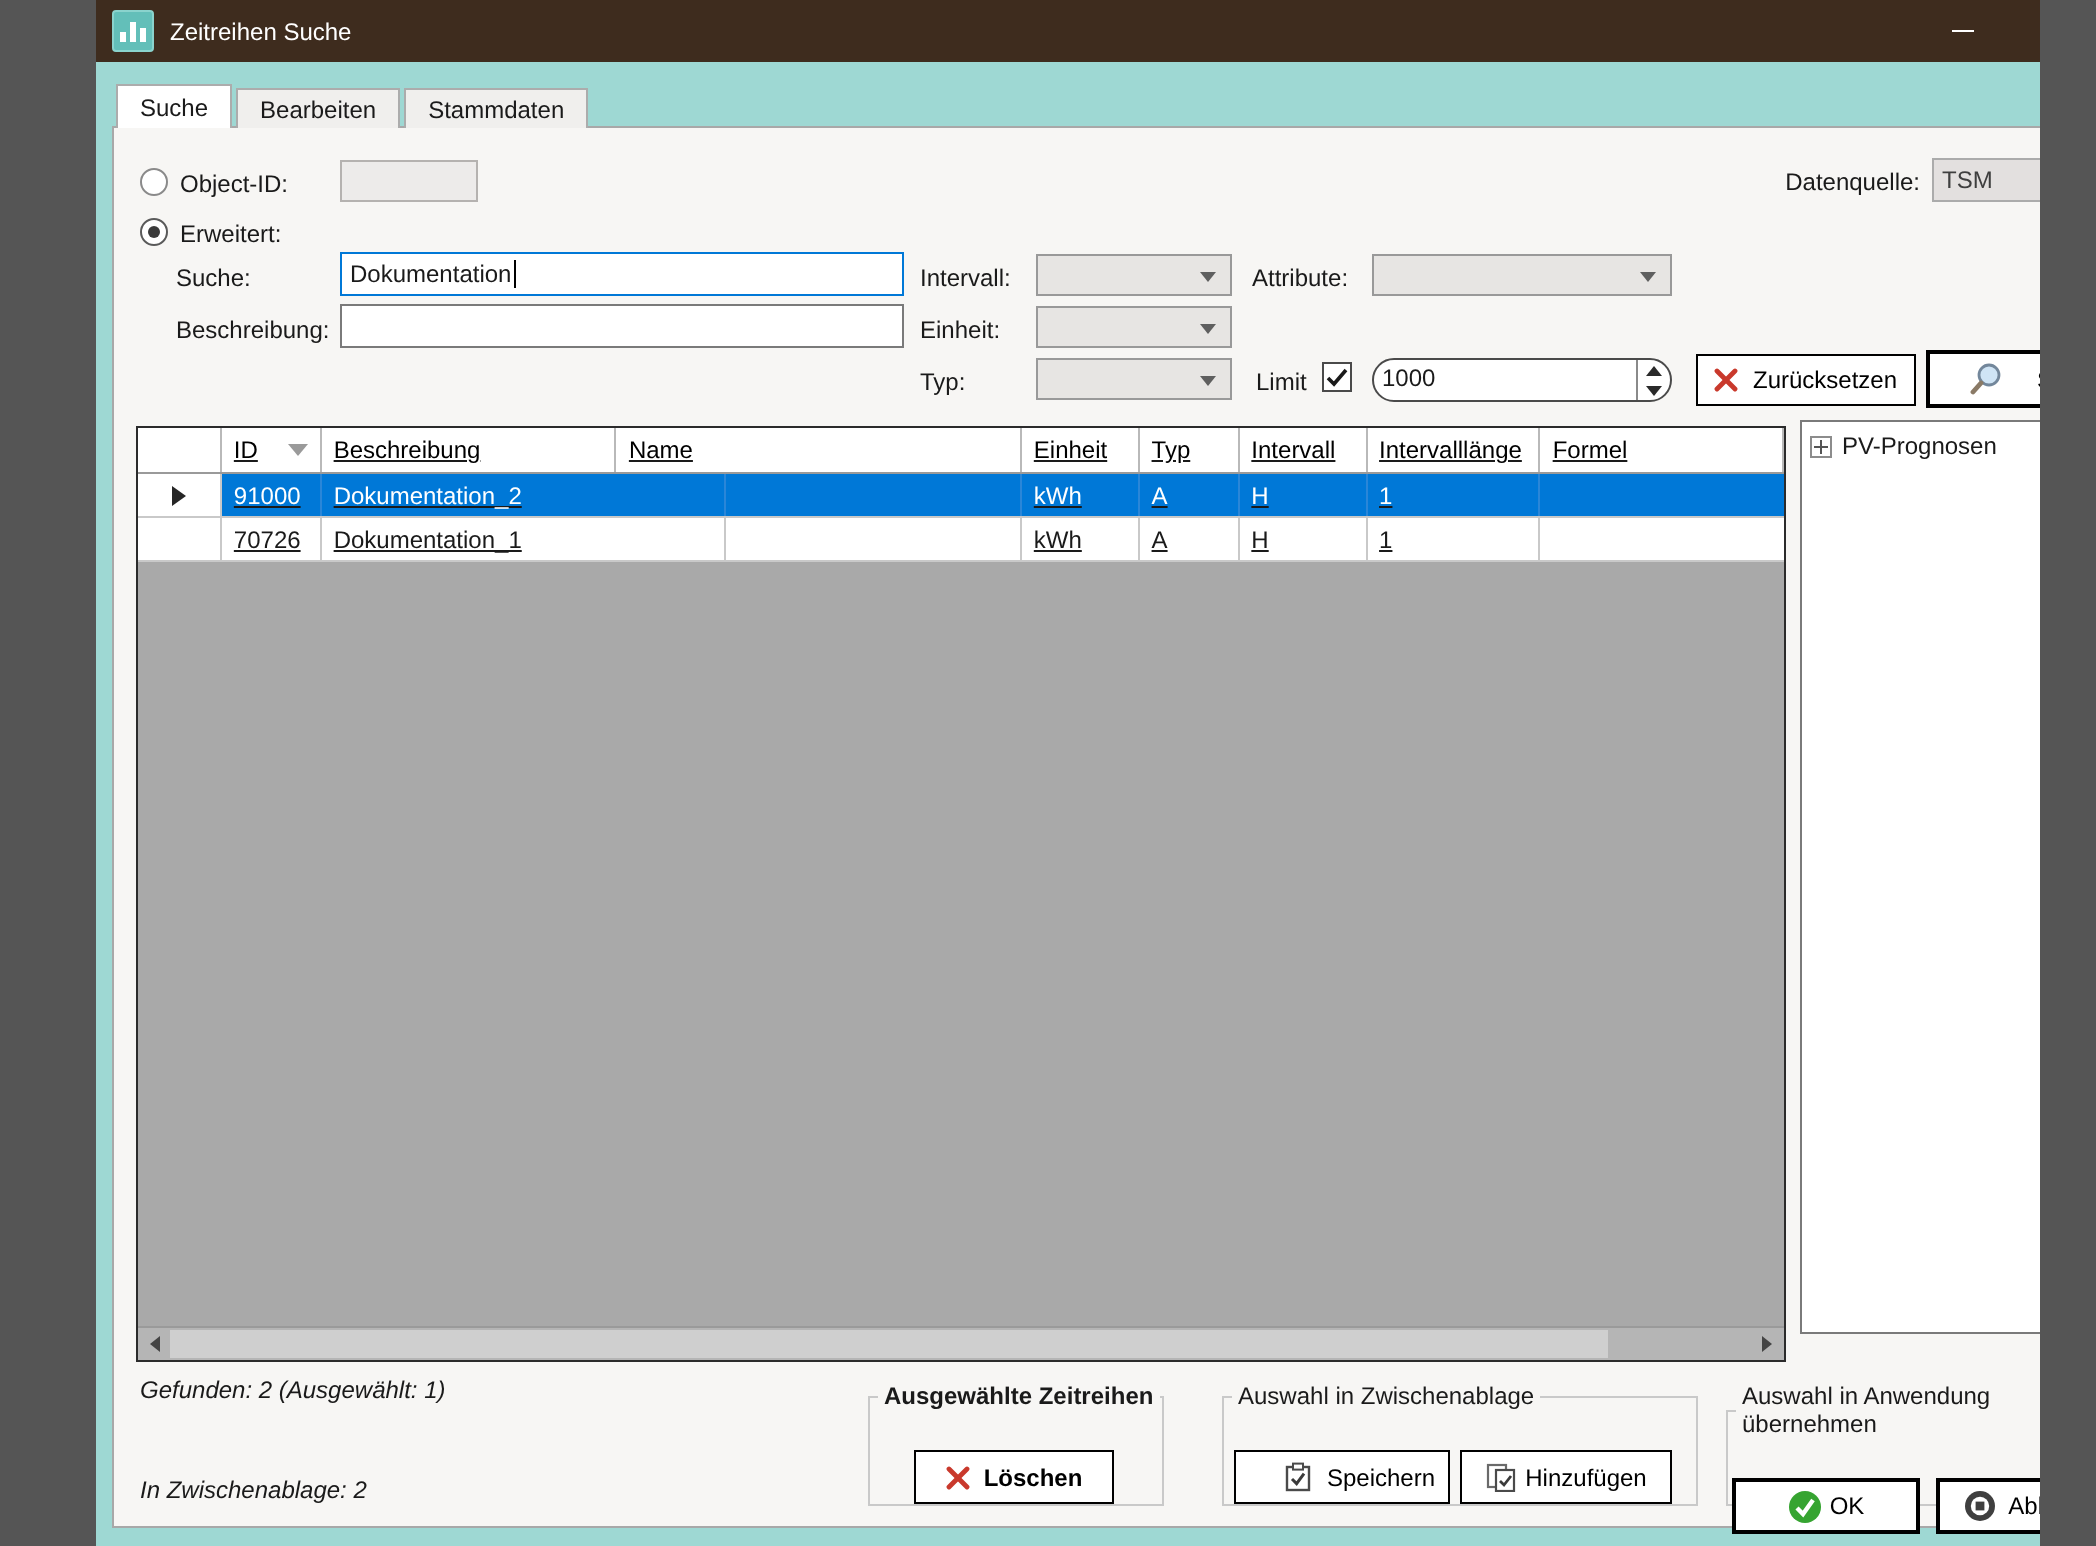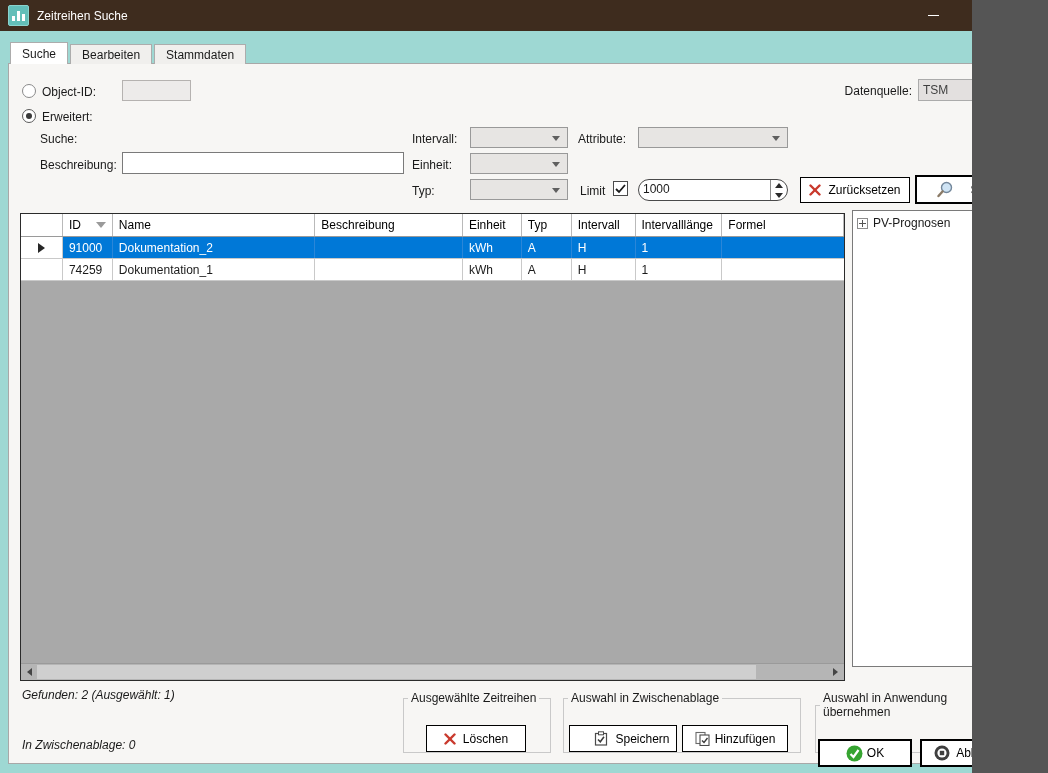--- a/index.html
+++ b/index.html
@@ -1,20 +1,20 @@
 <!DOCTYPE html>
 <html><head>
 <meta charset="utf-8">
 <style>
   * { margin:0; padding:0; box-sizing:border-box; }
   html,body { background:#555; }
   #window {
     position:relative; width:972px; height:773px;
     background:#9ED8D3; overflow:hidden;
-    font-family:"Liberation Sans", sans-serif; font-size:12px; color:#1a1a1a;
+    font-family:"Liberation Sans", sans-serif; font-size:12px; color:#1a1a1a;margin-left:48px;
   }
   
   .titlebar { position:absolute; left:0; top:0; width:1048px; height:31px; background:#3E2C1E; display:flex; align-items:center; }
   .app-icon { width:21px; height:21px; margin-left:8px; background:#63BFB9; border:1px solid #8ad3cd; border-radius:2px; display:flex; align-items:flex-end; justify-content:center; gap:2px; padding:3px 3px 4px 3px; }
   .app-icon i { display:block; width:3px; background:#fff; }
   .titlebar .title-text { color:#fff; font-size:12px; margin-left:8px; }
   .win-btns { position:absolute; right:0; top:0; height:31px; display:flex; }
   .win-btn { width:46px; height:31px; display:flex; align-items:center; justify-content:center; }
   
   .tabstrip { position:absolute; left:10px; top:42px; display:flex; align-items:flex-end; }
@@ -37,21 +37,21 @@
   .checkbox { position:absolute; width:15px; height:15px; background:#fff; border:1px solid #4a4a4a; display:flex; align-items:center; justify-content:center; }
   .spinbox { position:absolute; background:#fff; border:1px solid #4a4a4a; display:flex; }
   .spinbox .spin-val { flex:1; padding:2px 4px; }
   .spinner { width:17px; border-left:1px solid #8a8a8a; display:flex; flex-direction:column; }
   .spinner span { flex:1; display:flex; align-items:center; justify-content:center; }
   .tri-up { width:0;height:0;border-left:4px solid transparent;border-right:4px solid transparent;border-bottom:5px solid #2a2a2a; }
   .tri-dn { width:0;height:0;border-left:4px solid transparent;border-right:4px solid transparent;border-top:5px solid #2a2a2a; }
   .btn { position:absolute; background:#fff; border:1px solid #000; display:flex; align-items:center; justify-content:center; gap:7px; font-size:12px; color:#000; cursor:default; }
   .btn.primary { border-width:2px; }
   
-  .grid { position:absolute; left:20px; top:213px; width:825px; height:468px; border:1px solid #2B2B2B; background:#A9A9A9; display:flex; flex-direction:column; }
+  .grid { position:absolute; left:20px; top:213px; width:825px; height:468px; border:1px solid #2B2B2B; background:#A9A9A9; display:flex; flex-direction:column;text-decoration:underline; }
   .g-head, .g-row { display:flex; flex-shrink:0; }
   .g-head { height:23px; background:#FFFFFF; border-bottom:1px solid #9a9a9a; }
   .g-row { height:22px; background:#FFFFFF; border-bottom:1px solid #c9c9c9; }
   .g-row.selected .gc:not(.c-sel) { background:#0078D7; color:#fff; border-right-color:#2a86d8; }
   .gc { display:flex; align-items:center; padding:0 6px; border-right:1px solid #c9c9c9; overflow:hidden; white-space:nowrap; }
   .g-head .gc { border-right:1px solid #b9b9b9; color:#000; }
   .c-sel{width:42px;justify-content:center;} .c-id{width:50px;} .c-name{width:203px;} .c-besch{width:148px;}
   .c-einh{width:59px;} .c-typ{width:50px;} .c-intv{width:64px;} .c-intvl{width:87px;} .c-formel{width:122px;border-right:none;}
   .sort-dn { margin-left:auto; width:0;height:0;border-left:5px solid transparent;border-right:5px solid transparent;border-top:6px solid #9a9a9a; }
   .row-ptr { width:0;height:0;border-top:5px solid transparent;border-bottom:5px solid transparent;border-left:7px solid #262626; }
@@ -126,20 +126,24 @@
   <span class="lbl" style="left:832px; top:84px; width:80px; text-align:right;">Datenquelle:</span>
   <div class="combo lightchev" style="left:918px; top:79px; width:106px; height:22px; background:#E3E0DF; border-color:#ABABAB;">
     <span class="combo-val">TSM</span>
     <span class="chev"></span>
   </div>
 
   <div class="radio on" style="left:22px; top:109px;"></div>
   <span class="lbl" style="left:42px; top:110px;">Erweitert:</span>
 
   <span class="lbl" style="left:40px; top:132px;">Suche:</span>
+  <div class="textbox focused" style="left:122px; top:126px; width:282px; height:22px;">
+    <span>Dokumentation</span>
+      <span class="caret"></span>
+  </div>
 
   <span class="lbl" style="left:40px; top:158px;">Beschreibung:</span>
   <div class="textbox" style="left:122px; top:152px; width:282px; height:22px;">
     <span></span>
   </div>
 
   <span class="lbl" style="left:412px; top:132px;">Intervall:</span>
   <div class="combo" style="left:470px; top:127px; width:98px; height:21px;">
     <span class="chev"></span>
   </div>
@@ -192,25 +196,25 @@
     <span>Suche</span>
   </div>
 
   <div class="grid">
     <div class="g-head">
       <div class="gc c-sel"></div>
       <div class="gc c-id">
           <span>ID</span>
           <span class="sort-dn"></span>
         </div>
+      <div class="gc c-besch">
+          <span>Beschreibung</span>
+        </div>
       <div class="gc c-name">
           <span>Name</span>
-        </div>
-      <div class="gc c-besch">
-          <span>Beschreibung</span>
         </div>
       <div class="gc c-einh">
           <span>Einheit</span>
         </div>
       <div class="gc c-typ">
           <span>Typ</span>
         </div>
       <div class="gc c-intv">
           <span>Intervall</span>
         </div>
@@ -231,21 +235,21 @@
       <div class="gc c-besch"></div>
       <div class="gc c-einh">kWh</div>
       <div class="gc c-typ">A</div>
       <div class="gc c-intv">H</div>
       <div class="gc c-intvl">1</div>
       <div class="gc c-formel"></div>
     </div>
 
     <div class="g-row">
       <div class="gc c-sel"></div>
-      <div class="gc c-id">74259</div>
+      <div class="gc c-id">70726</div>
       <div class="gc c-name">Dokumentation_1</div>
       <div class="gc c-besch"></div>
       <div class="gc c-einh">kWh</div>
       <div class="gc c-typ">A</div>
       <div class="gc c-intv">H</div>
       <div class="gc c-intvl">1</div>
       <div class="gc c-formel"></div>
     </div>
 
     <div class="g-filler"></div>
@@ -267,23 +271,23 @@
         <svg width="7" height="7">
             <line x1="0" y1="3.5" x2="7" y2="3.5" stroke="#555" stroke-width="1"></line>
             <line x1="3.5" y1="0" x2="3.5" y2="7" stroke="#555" stroke-width="1"></line>
           </svg>
       </span>
       <span>PV-Prognosen</span>
     </div>
   </div>
 
   <span class="status-text" style="left:22px; top:688px;">Gefunden: 2 (Ausgewählt: 1)</span>
-  <span class="status-text" style="left:22px; top:738px;">In Zwischenablage: 0</span>
-
-  <fieldset class="group" style="left:403px; top:691px; width:148px;">
+  <span class="status-text" style="left:22px; top:738px;">In Zwischenablage: 2</span>
+
+  <fieldset class="group" style="left:386px; top:691px; width:148px;font-weight:bold;">
     <legend>Ausgewählte Zeitreihen</legend>
     <div class="btn" style="left:22px; top:20px; width:100px; height:27px;">
       <svg class="icon-x" width="12" height="12">
           <line x1="1.5" y1="1.5" x2="10.5" y2="10.5"></line>
           <line x1="10.5" y1="1.5" x2="1.5" y2="10.5"></line>
         </svg>
       <span>Löschen</span>
     </div>
   </fieldset>
 

